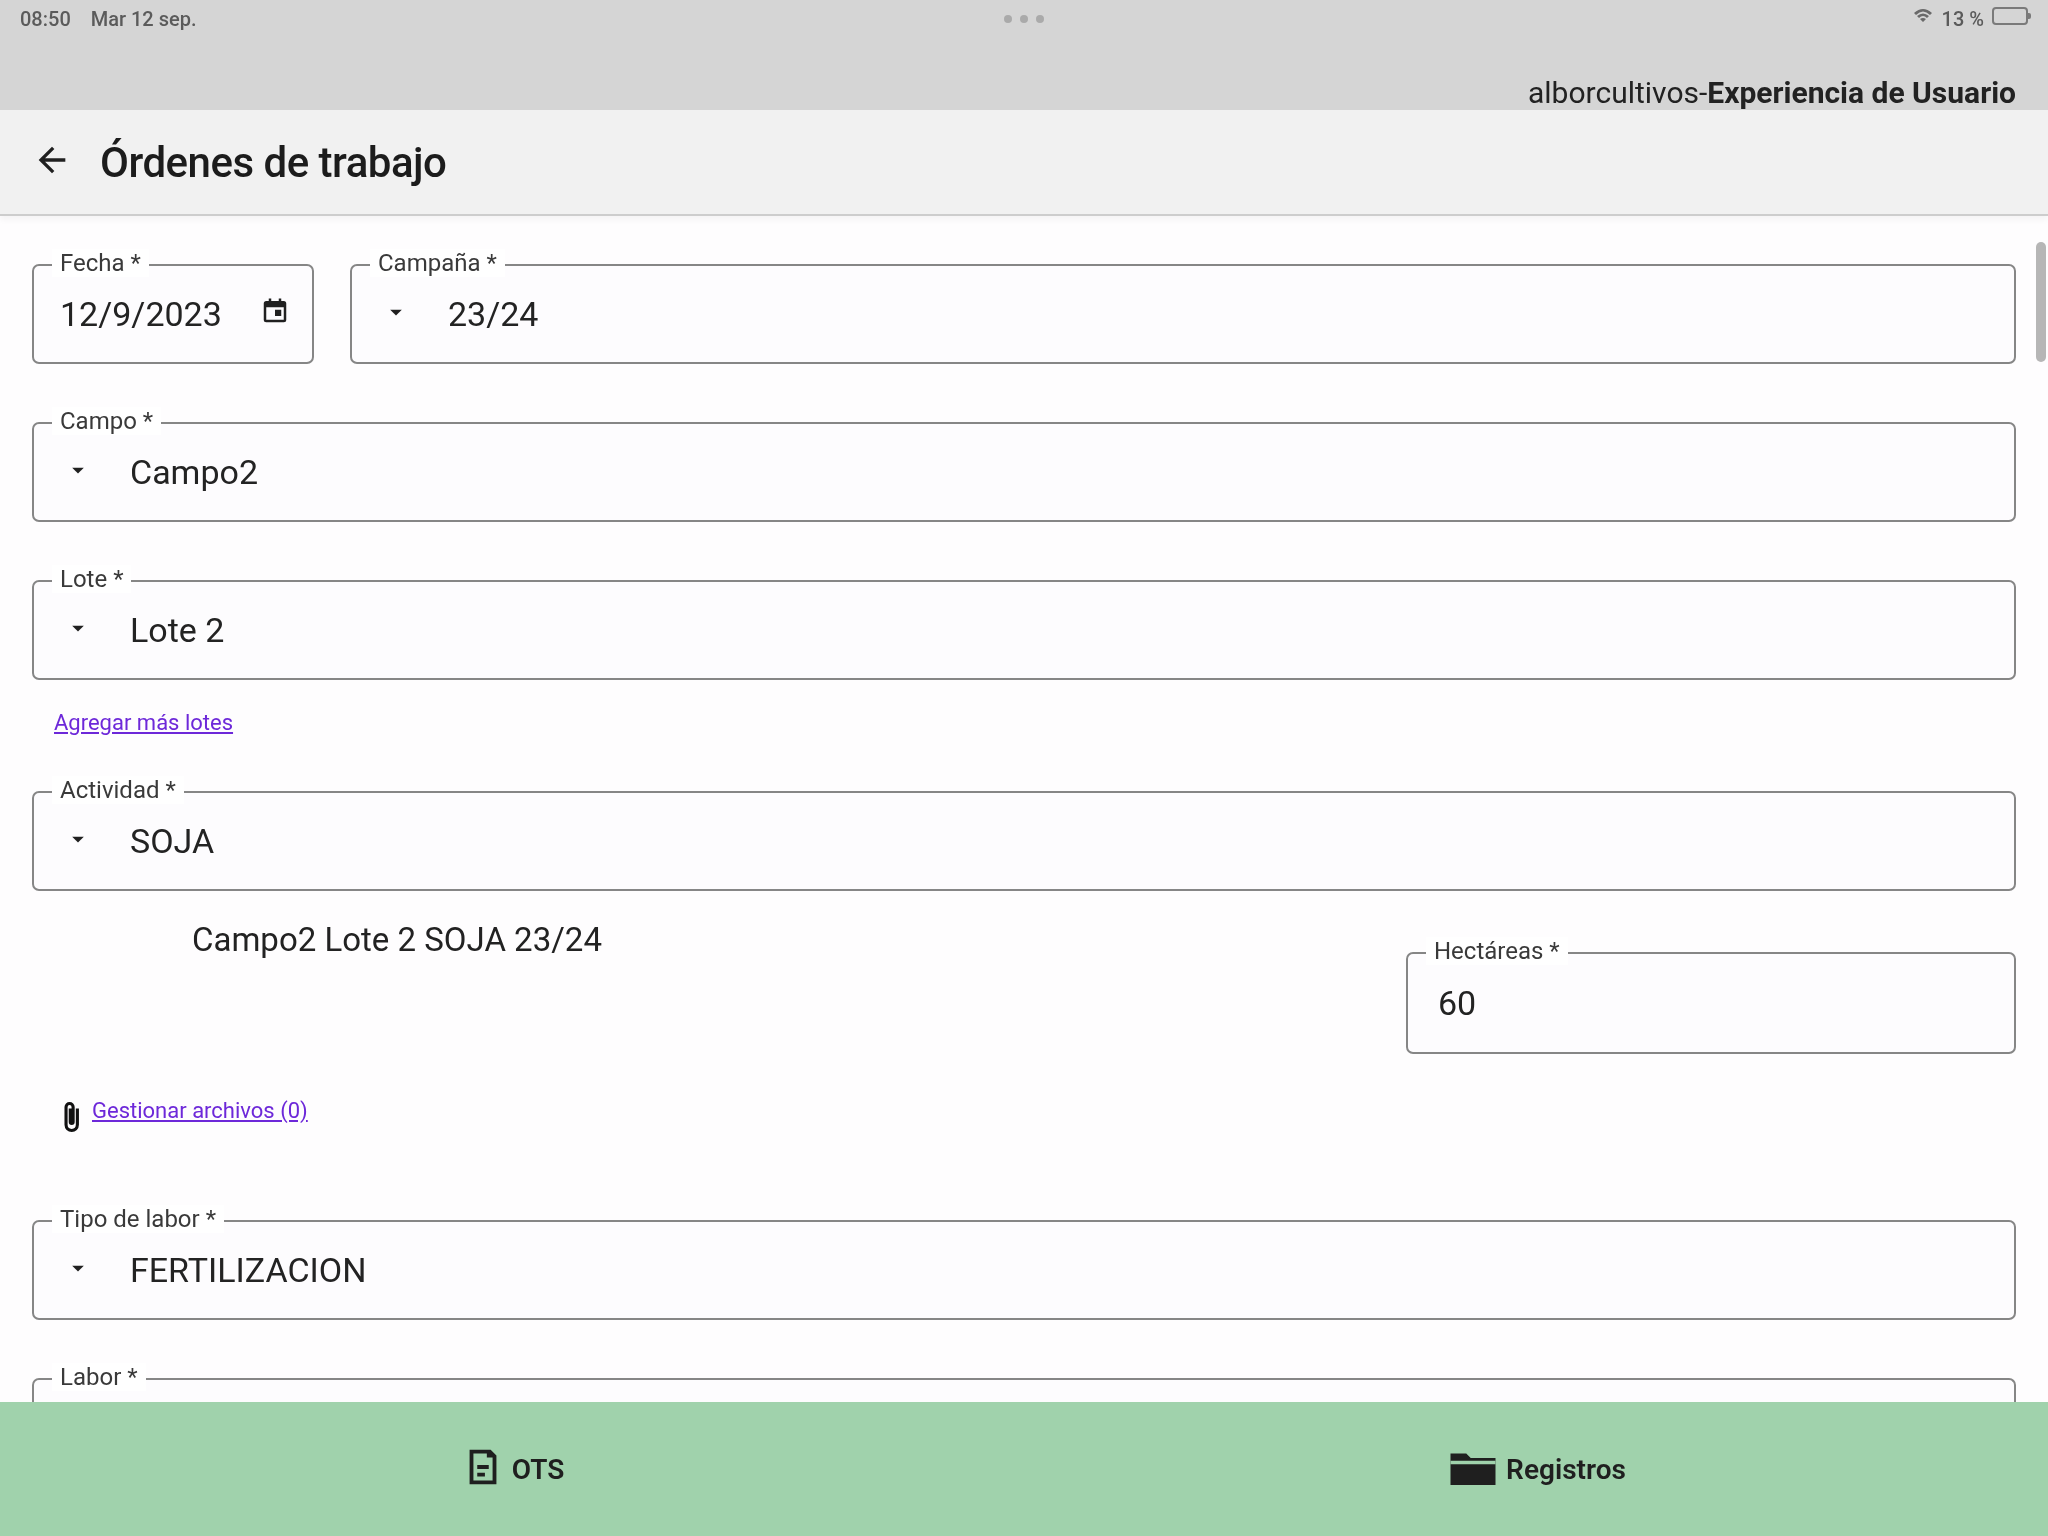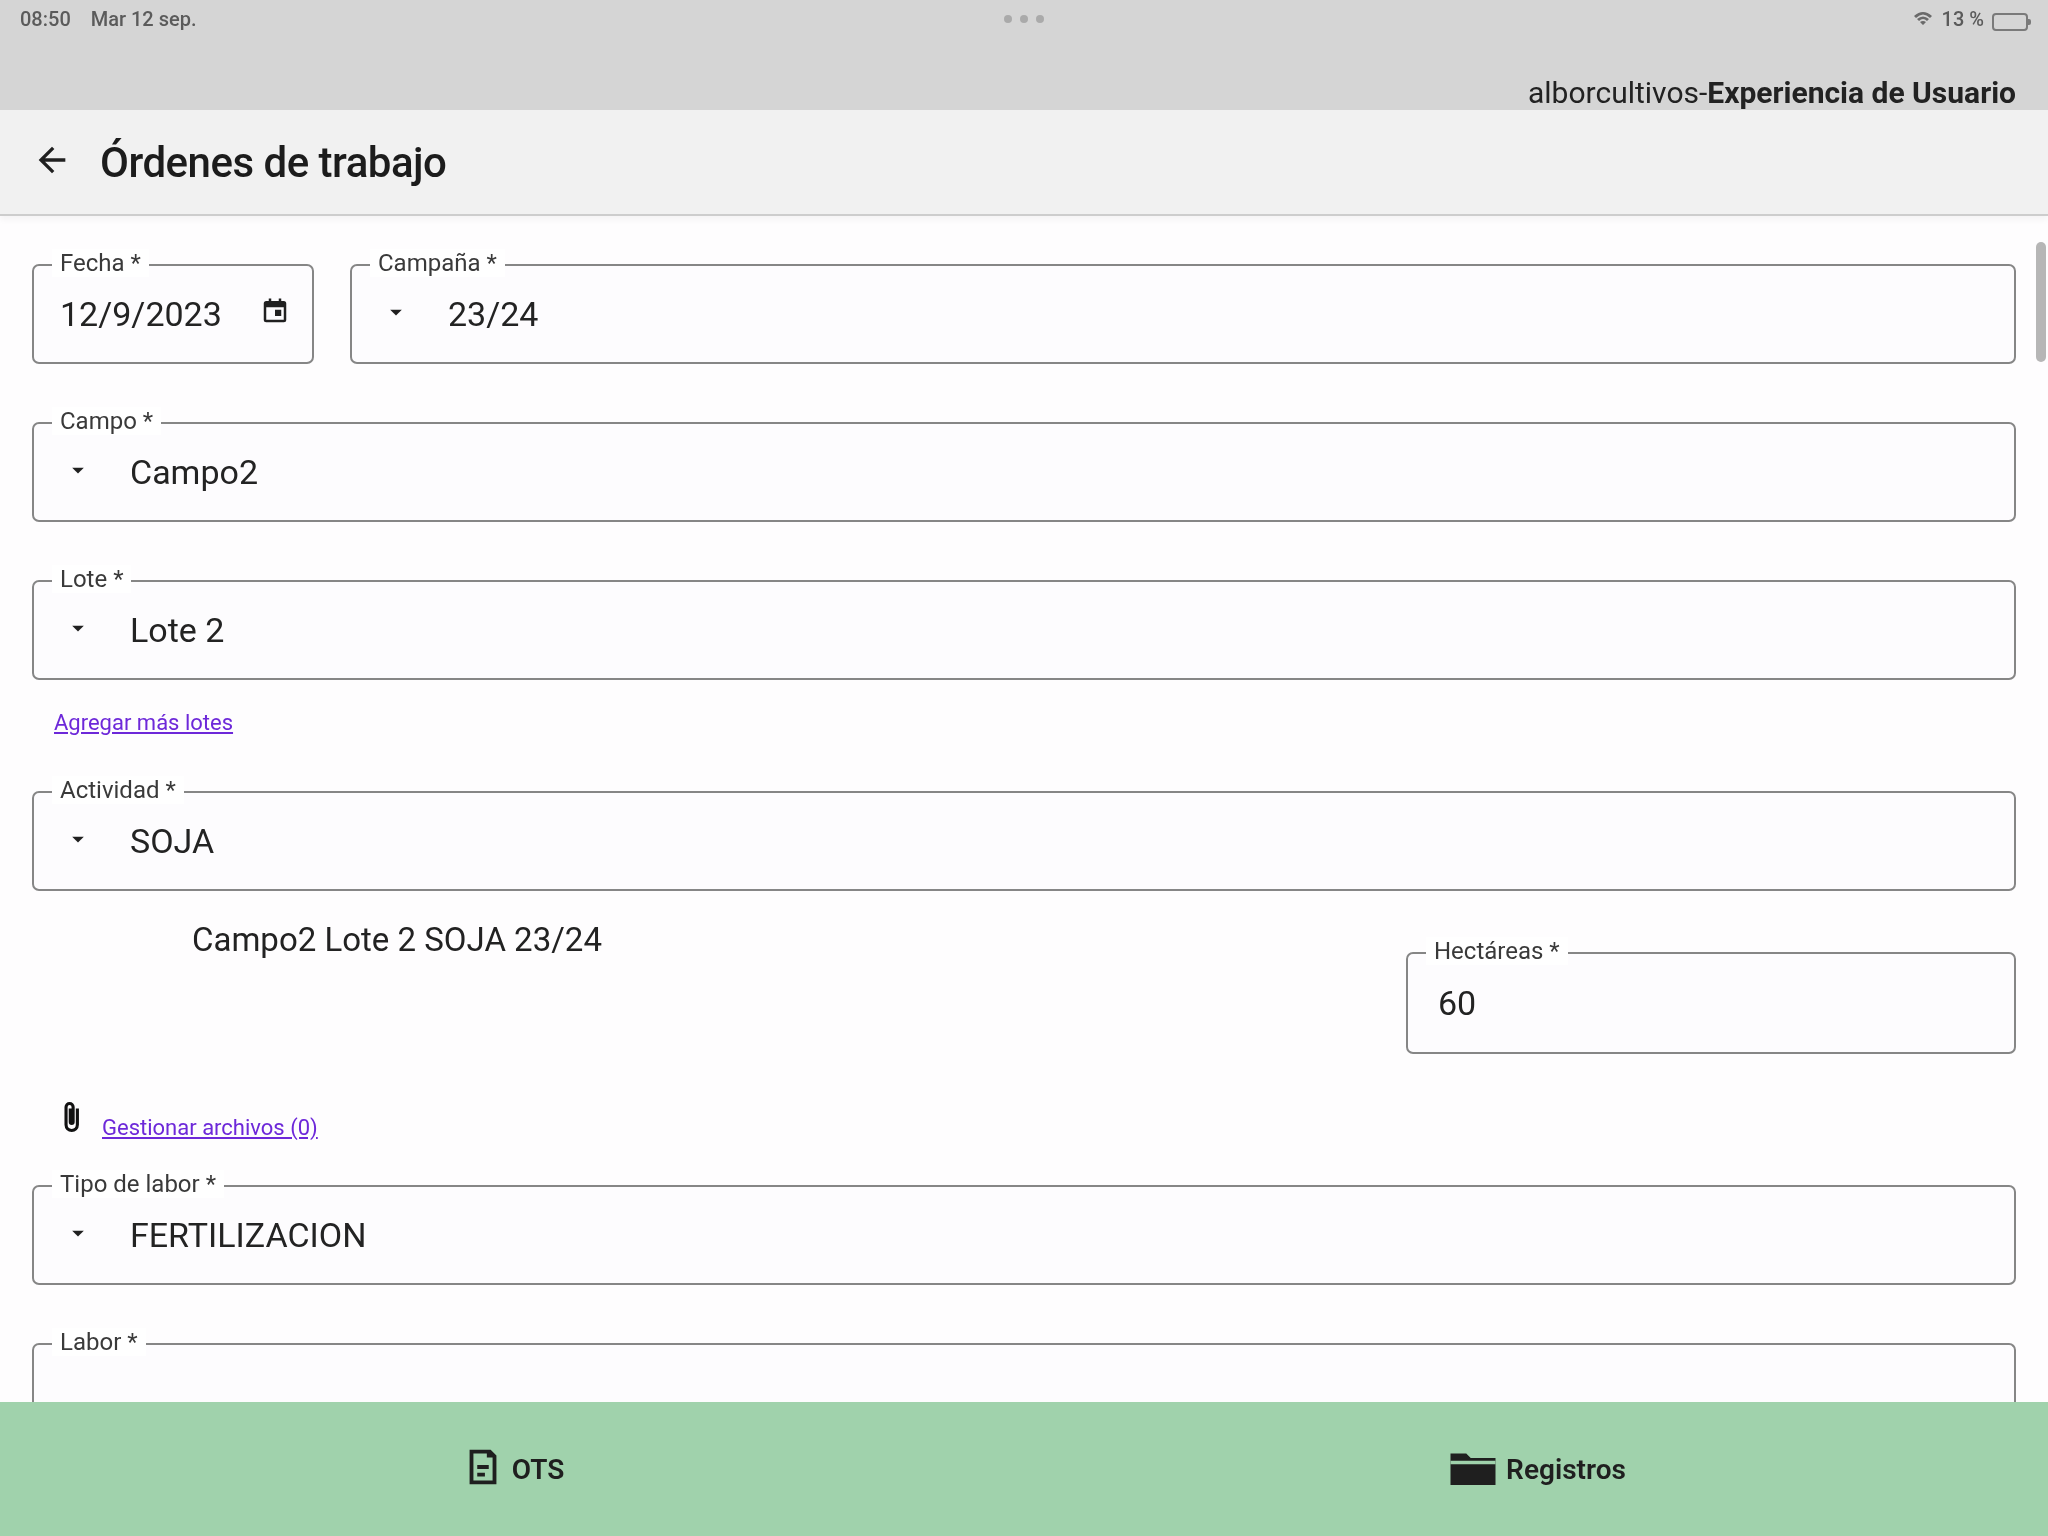--- a/index.html
+++ b/index.html
@@ -3,21 +3,21 @@
   <meta charset="utf-8">
   <style>
     * { margin: 0; padding: 0; box-sizing: border-box; font-family: -apple-system, BlinkMacSystemFont, 'Segoe UI', Roboto, sans-serif; }
     body { background: #fefdfe; width: 2048px; height: 1536px; overflow: hidden; position: relative; }
     
     
     .status-bar { height: 38px; background: #d5d5d5; display: flex; align-items: center; padding: 0 20px; font-size: 20px; color: #5b5b5b; font-weight: 500; }
     .status-left { flex: 1; }
     .status-center { position: absolute; left: 50%; transform: translateX(-50%); display: flex; gap: 8px; }
     .status-dot { width: 8px; height: 8px; border-radius: 50%; background: #aaa; }
-    .status-right { display: flex; align-items: flex-end; gap: 8px; }
+    .status-right { display: flex; align-items: flex-start; gap: 8px; }
     .wifi-ico { font-size: 18px; }
     .batt { width: 36px; height: 18px; border: 2px solid #7a7a7a; border-radius: 4px; position: relative; }
     .batt::after { content: ''; position: absolute; right: -5px; top: 4px; width: 3px; height: 6px; background: #7a7a7a; border-radius: 0 2px 2px 0; }
     .batt-fill { width: 14%; height: 100%; background: #7a7a7a; }
     
     
     .header-strip { height: 72px; background: #d5d5d5; display: flex; align-items: flex-end; justify-content: flex-end; padding: 0 32px; font-size: 30px; color: #222; }
     .header-strip .brand { font-weight: 400; }
     .header-strip .subtitle { font-weight: 700; }
     
@@ -48,21 +48,21 @@
     .link-row { margin-top: -12px; margin-bottom: 56px; padding-left: 22px; }
     .link { color: #6d28d9; font-size: 22px; text-decoration: underline; cursor: pointer; }
     
     .cultivo-row { display: flex; align-items: flex-start; gap: 0; margin-bottom: 44px; }
     .cultivo-left { flex: 1; }
     .cultivo-label { font-size: 30px; color: #222; margin-bottom: 48px; }
     .cultivo-value { font-size: 33px; color: #222; padding-left: 160px; }
     .field-hect { width: 610px; margin-top: 32px; }
     .field-hect .field-box { height: 102px; }
     
-    .attach-row { display: flex; align-items: flex-end; gap: 14px; padding-left: 22px; margin-bottom: 45px; }
+    .attach-row { display: flex; align-items: flex-start; gap: 4px; padding-left: 22px; margin-bottom: 80px; }
     
     
     .bottom-nav { position: absolute; bottom: 0; left: 0; right: 0; height: 134px; background: #a0d2ac; display: flex; }
     .nav-item { flex: 1; display: flex; flex-direction: row; align-items: center; justify-content: center; gap: 6px; cursor: pointer; }
     .nav-label { font-size: 28px; font-weight: 600; color: #1f1f1f; }
     
     
     .scroll-indicator { position: absolute; right: 2px; top: 242px; width: 10px; height: 120px; background: #b6b6b6; border-radius: 5px; }
   </style>
 </head>

